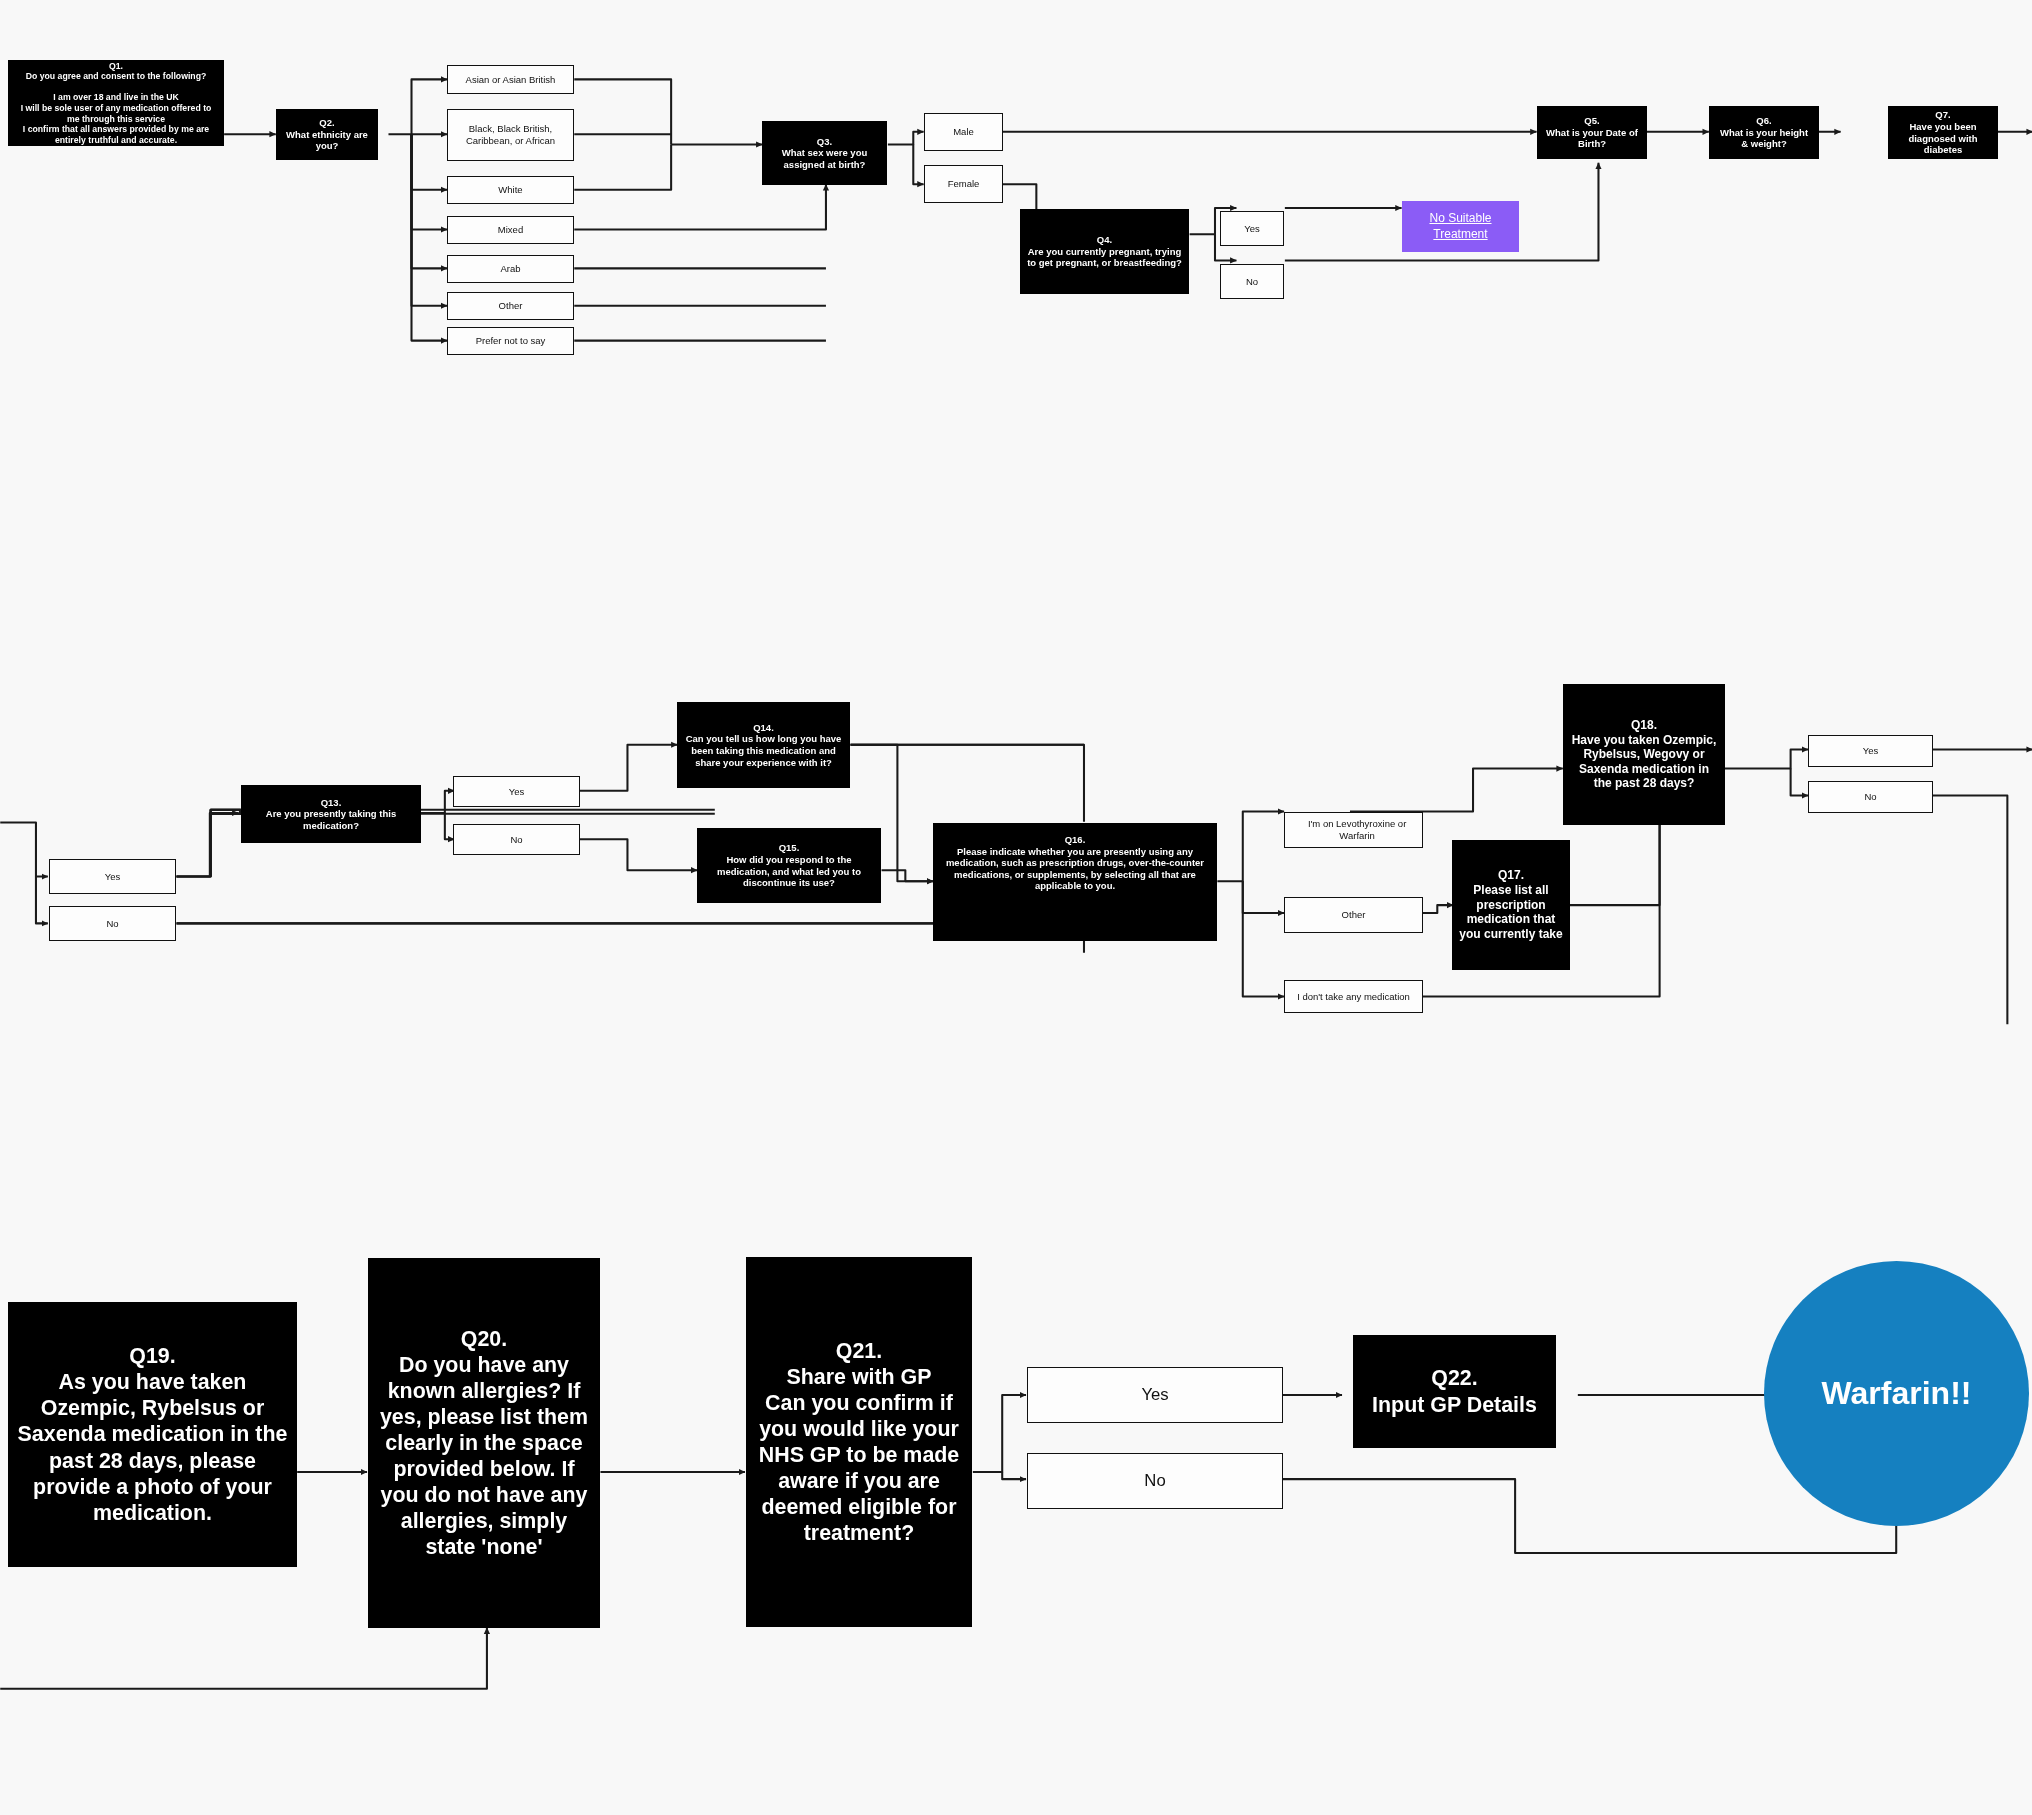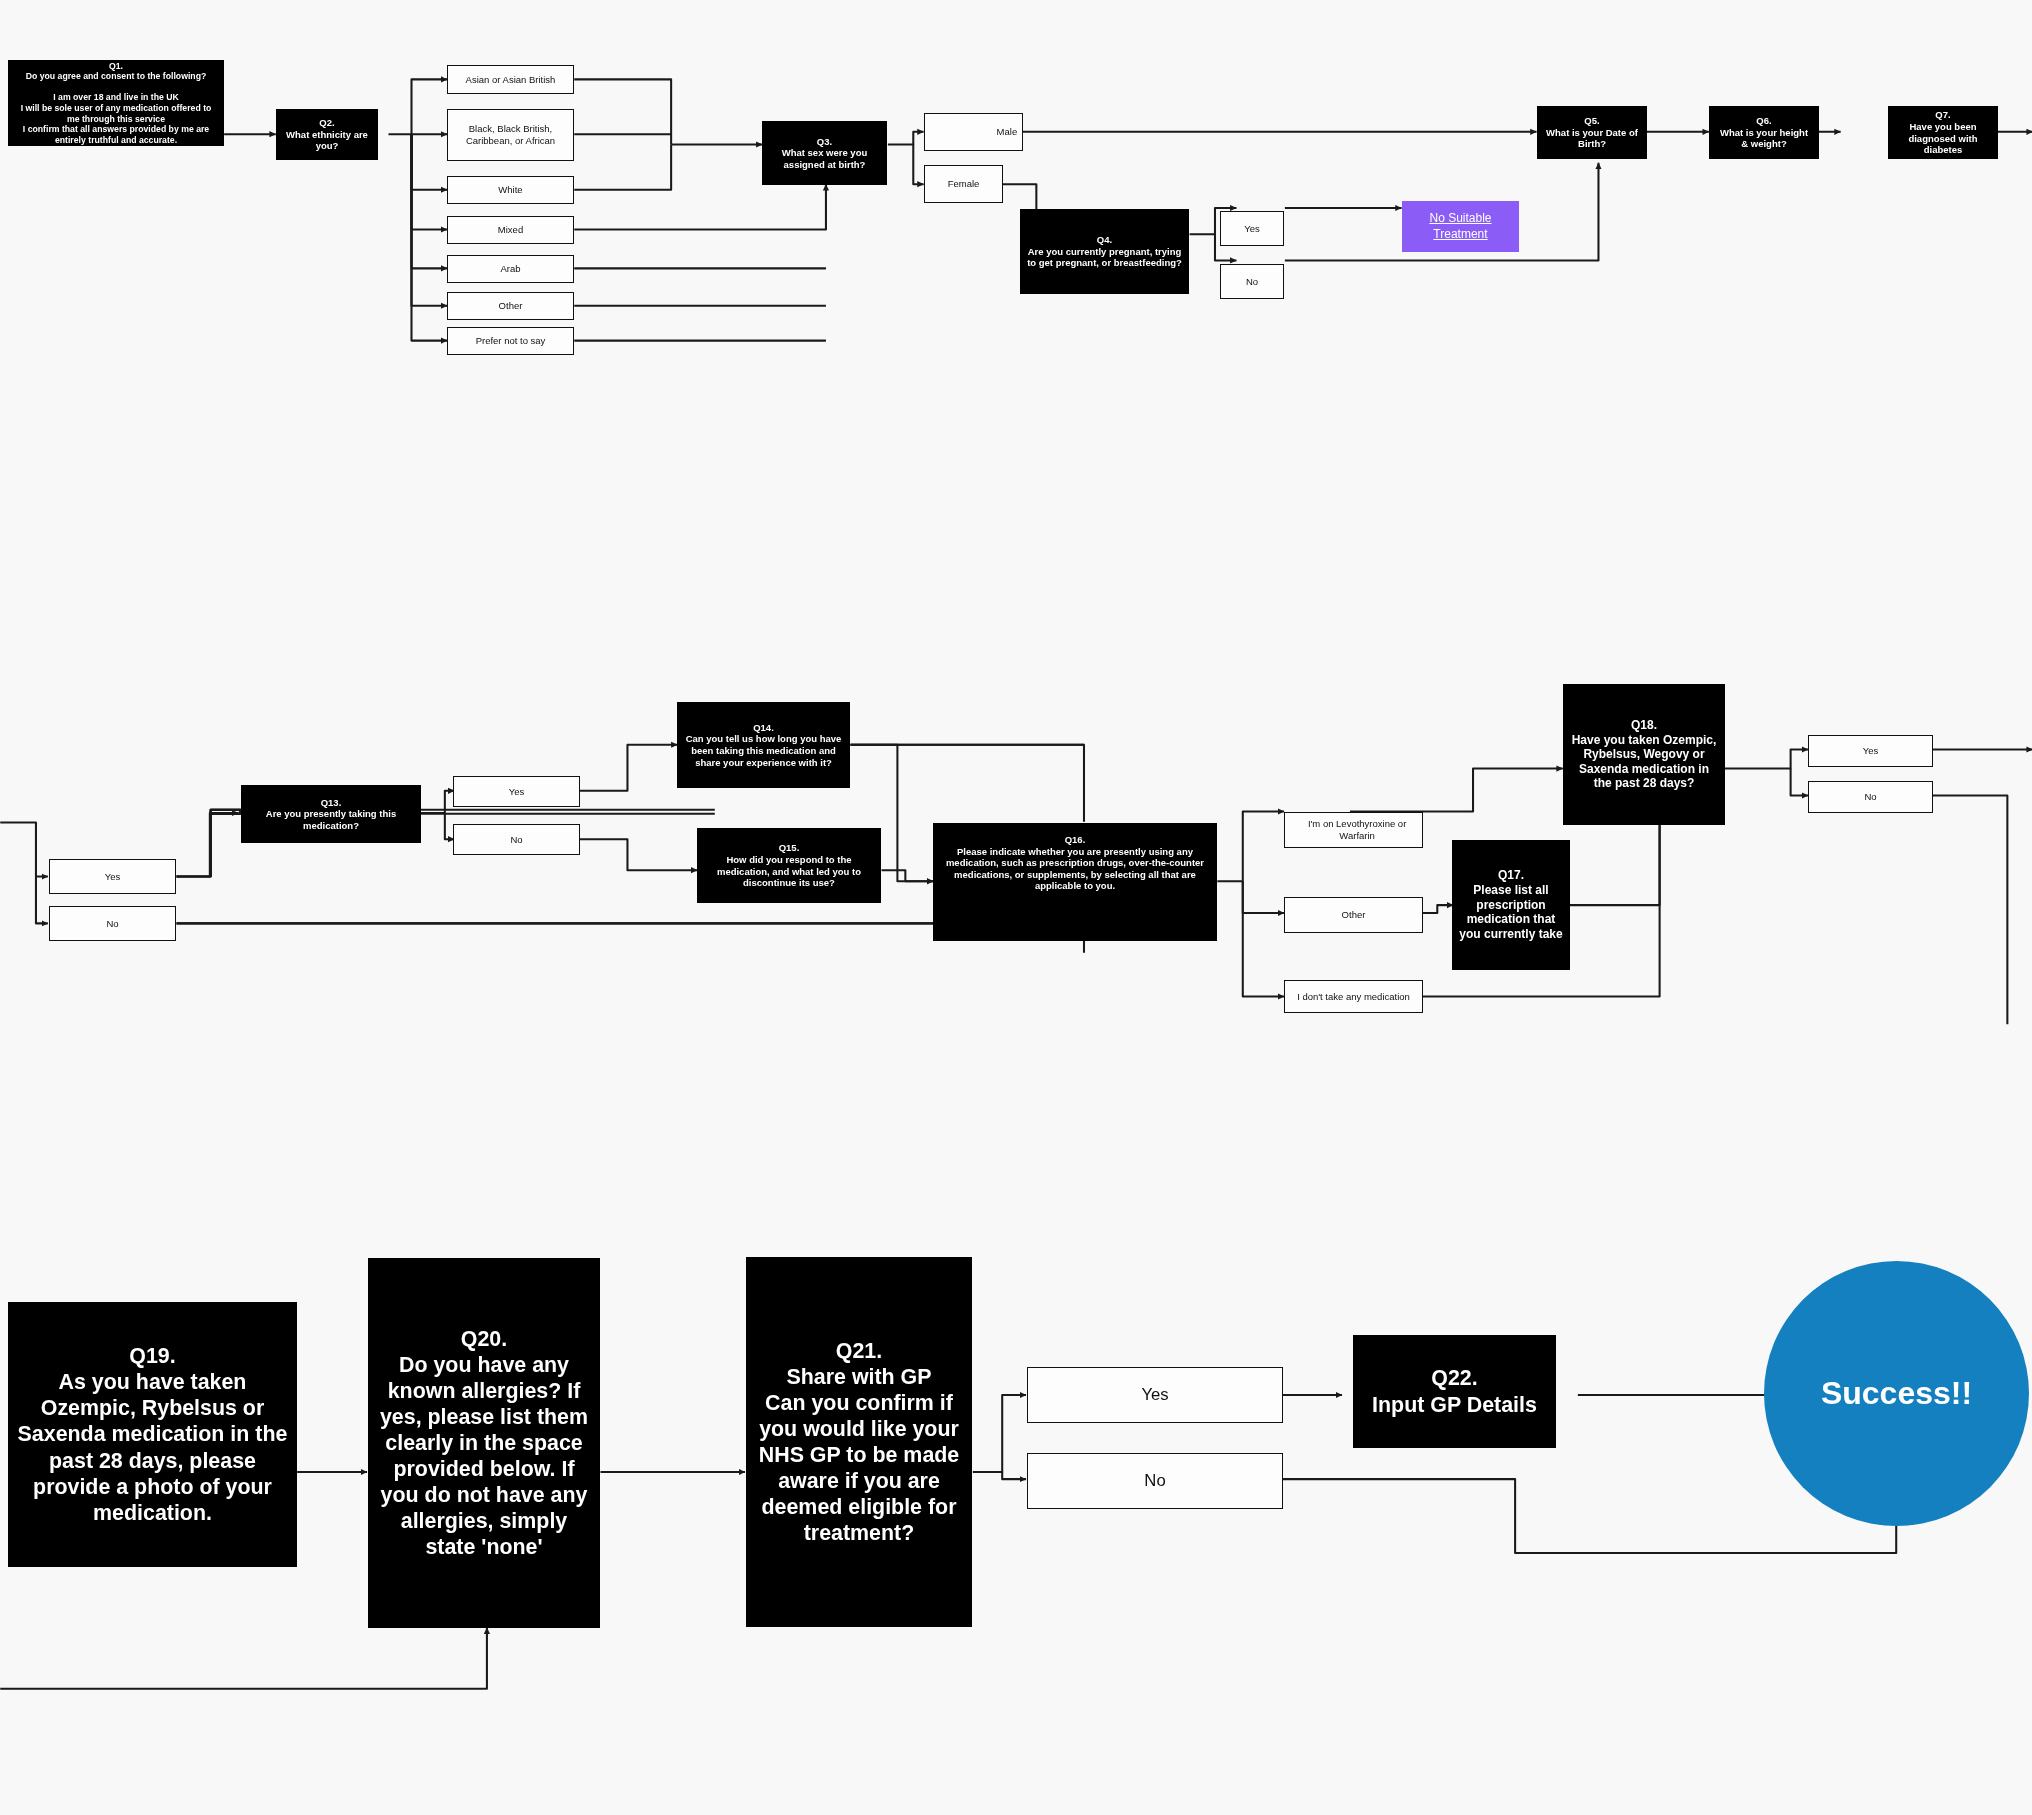--- a/index.html
+++ b/index.html
@@ -170,21 +170,21 @@
   </div>
   <div class="node obox" style="left:447px;top:327px;width:127px;height:28px;font-size:9.5px;">
     <span class="inner">Prefer not to say</span>
   </div>
 
   <div class="node qbox" style="left:762px;top:121px;width:125px;height:64px;font-size:9.5px;">
     <span class="inner">Q3.
 What sex were you assigned at birth?</span>
   </div>
 
-  <div class="node obox" style="left:924px;top:113px;width:99px;height:38px;font-size:9.5px;justify-content:flex-end;">
+  <div class="node obox" style="left:924px;top:113px;width:79px;height:38px;font-size:9.5px;">
     <span class="inner">Male</span>
   </div>
   <div class="node obox" style="left:924px;top:165px;width:79px;height:38px;font-size:9.5px;justify-content:center;">
     <span class="inner">Female</span>
   </div>
 
   <div class="node qbox" style="left:1020px;top:209px;width:169px;height:85px;font-size:9.5px;">
     <span class="inner">Q4.
 Are you currently pregnant, trying to get pregnant, or breastfeeding?</span>
   </div>
@@ -293,17 +293,17 @@
   <div class="node obox" style="left:1027px;top:1453px;width:256px;height:56px;font-size:16.7px;">
     <span class="inner">No</span>
   </div>
 
   <div class="node qbox" style="left:1353px;top:1335px;width:203px;height:113px;font-size:21.4px;">
     <span class="inner">Q22.
 Input GP Details</span>
   </div>
 
   <div class="node circle" style="left:1764px;top:1261px;width:265px;height:265px;font-size:32px;">
-    <span class="inner">Success!!</span>
+    <span class="inner">Warfarin!!</span>
   </div>
 
 </div>
 
 
 </body></html>

